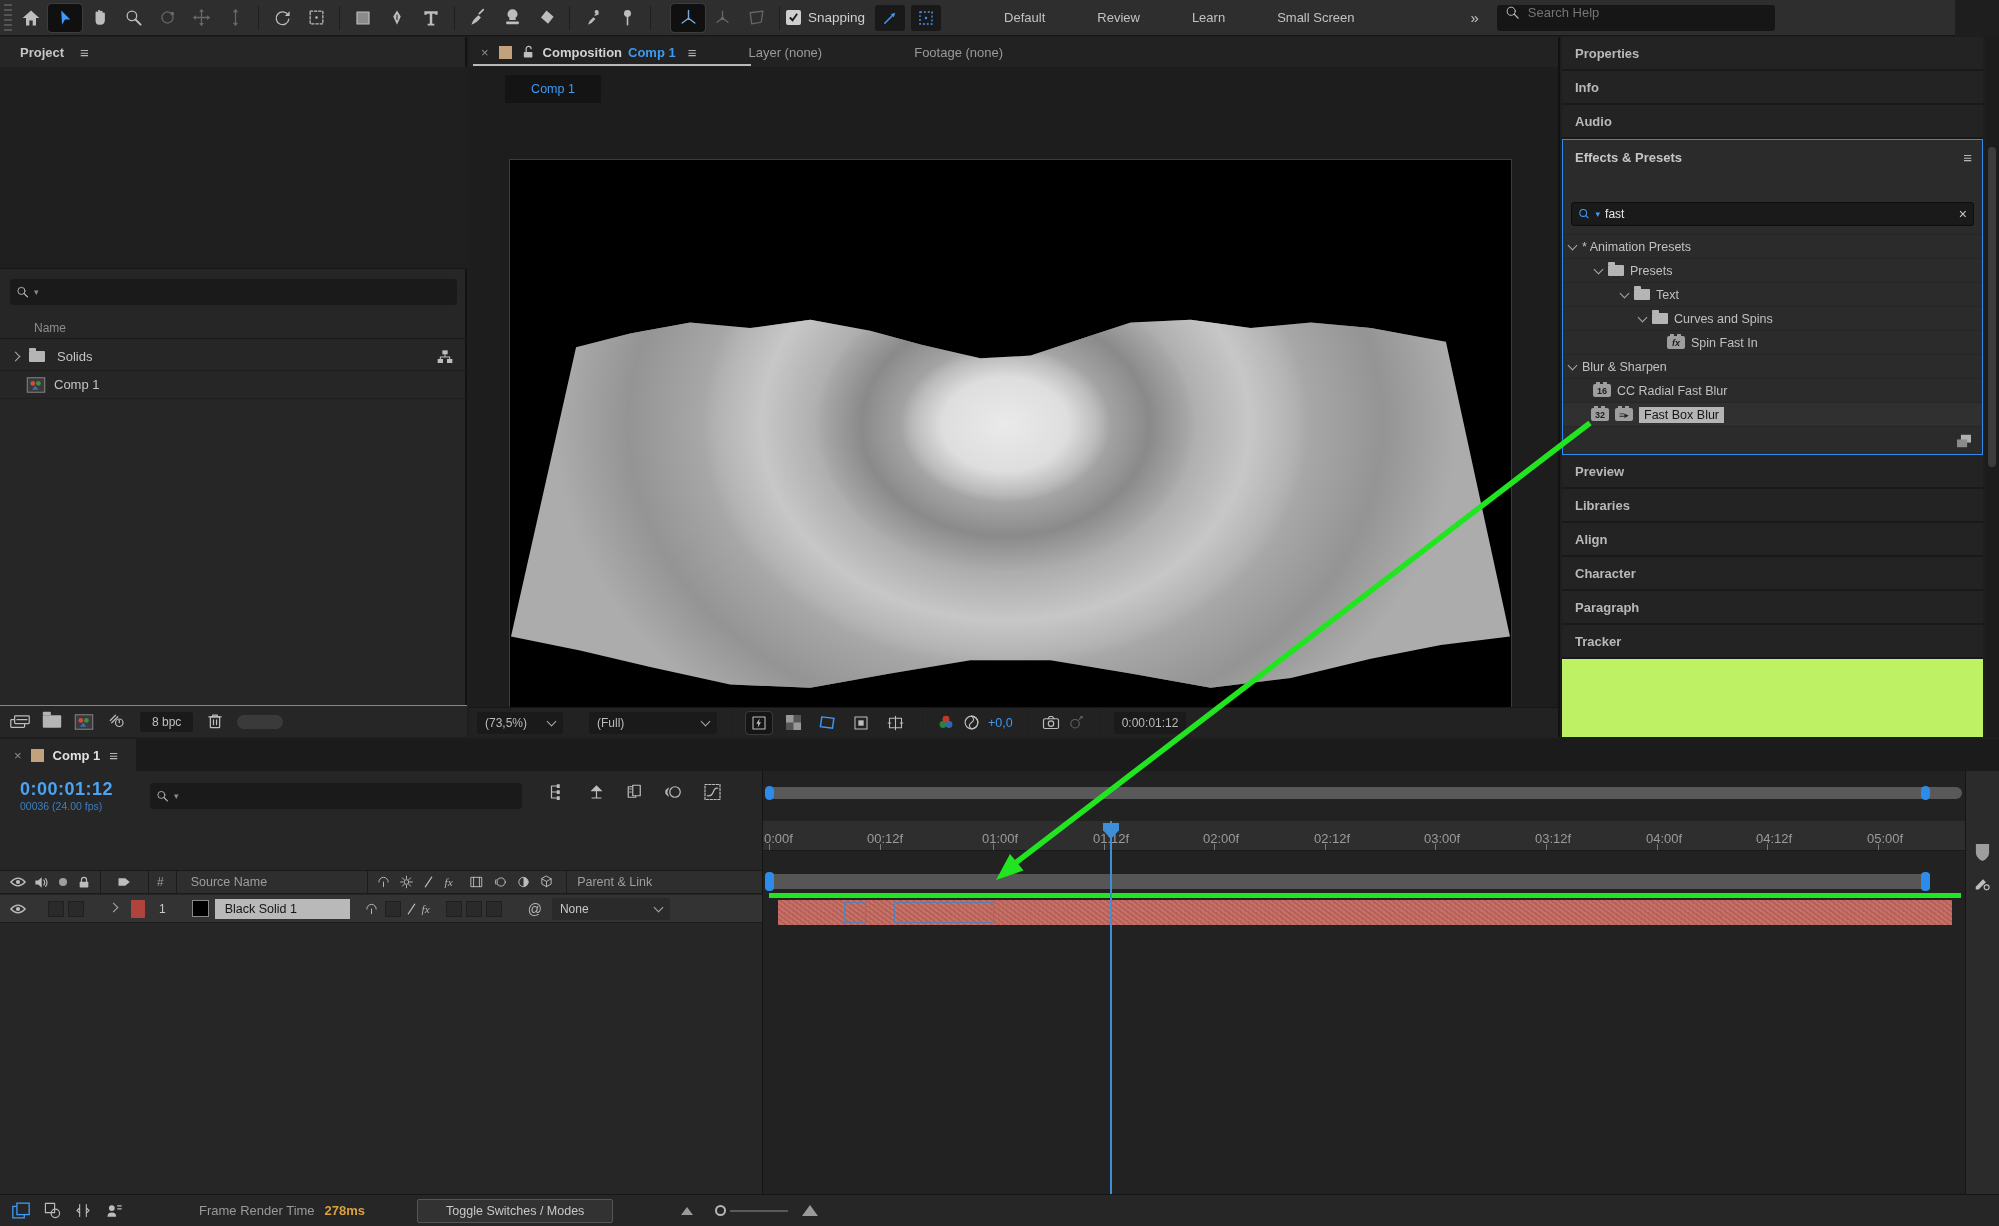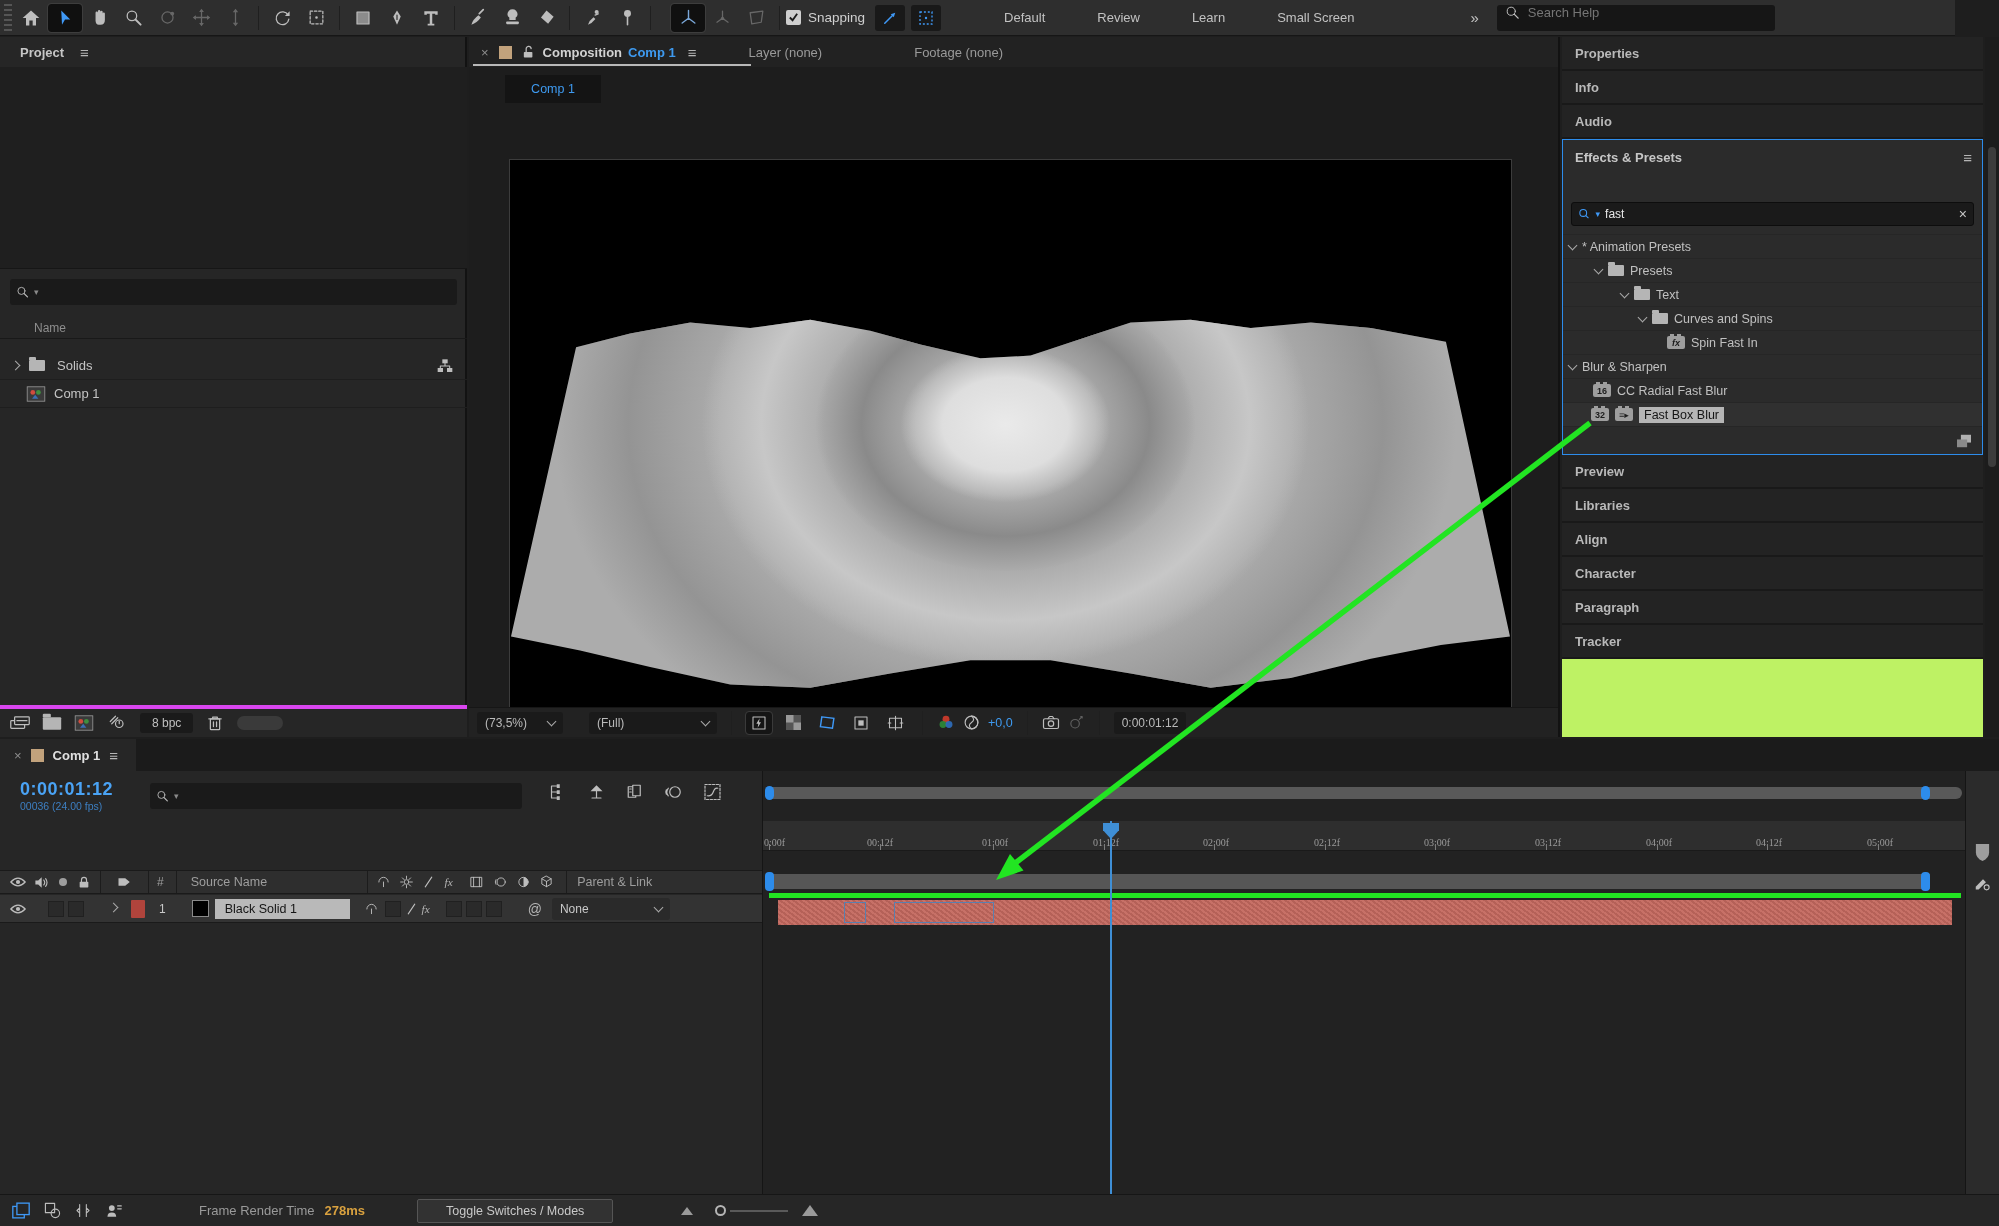--- a/index.html
+++ b/index.html
@@ -30,21 +30,21 @@
   .panel-title { font-size:13px; color:#c6c6c6; font-weight:bold; }
 
   
   #project { left:0; top:37px; width:467px; height:700px; background:#262626; border-right:2px solid #121212; }
   #proj-preview { left:0; top:30px; width:467px; height:202px; background:#1f1f1f; border-bottom:1px solid #161616; position:absolute; }
   .searchbox { background:#1a1a1a; border-radius:3px; display:flex; align-items:center; padding:0 6px; gap:5px; }
   .searchbox input { background:transparent; border:none; outline:none; color:#cfcfcf; font-size:12px; font-family:inherit; width:100%; }
   #proj-rows .prow { height:28px; display:flex; align-items:center; border-bottom:1px solid #1e1e1e; }
   .folder { display:inline-block; width:16px; height:11px; background:#b5b5b5; border-radius:1px; position:relative; }
   .folder::before { content:""; position:absolute; top:-3px; left:0; width:7px; height:3px; background:#b5b5b5; border-radius:1px 1px 0 0; }
-  #proj-bottom { position:absolute; left:0; bottom:0; width:467px; height:32px; background:#262626; border-top:4px solid #d946ef; display:flex; align-items:center; gap:14px; padding-left:10px; }
+  #proj-bottom { position:absolute; left:0; bottom:0; width:467px; height:32px; background:#262626; border-top:1px solid #d946ef; display:flex; align-items:center; gap:14px; padding-left:10px; }
   .pill-box { background:#1a1a1a; border-radius:3px; color:#c0c0c0; padding:3px 12px; font-size:12px; }
   #proj-slider { width:46px; height:14px; background:#3a3a3a; border-radius:7px; }
 
   
   #viewer { left:469px; top:37px; width:1091px; height:700px; background:#222; border-right:2px solid #121212; }
   #viewer-tabs { height:30px; display:flex; align-items:center; position:relative; }
   .tab-underline { position:absolute; left:4px; top:27px; width:278px; height:2px; background:#b8b8b8; }
   #paste { position:absolute; left:0; top:30px; width:1089px; height:644px; background:#1d1d1d; }
   #subtab { position:absolute; left:36px; top:8px; width:96px; height:28px; background:#141414; color:#3e9af0; display:flex; align-items:center; justify-content:center; font-size:12.5px; }
   #frame { position:absolute; left:41px; top:93px; width:1001px; height:551px; background:#000; outline:1px solid #3c3c3c; overflow:hidden; }
@@ -80,21 +80,21 @@
   #tl-left { position:absolute; left:0; top:32px; width:762px; height:455px; }
   #tl-track { position:absolute; left:762px; top:32px; width:1203px; height:455px; background:#222; border-left:1px solid #151515; }
   #tl-gutter { position:absolute; left:1965px; top:32px; width:34px; height:455px; background:#2b2b2b; border-left:1px solid #151515; }
   .tc-big { color:#4aa3f5; font-size:18px; font-weight:bold; letter-spacing:.5px; }
   .tc-small { color:#3d7fc2; font-size:10.5px; }
   .hdr-row { position:absolute; left:0; top:99px; width:762px; height:24px; background:#2e2e2e; border-top:1px solid #1a1a1a; border-bottom:1px solid #1a1a1a; display:flex; align-items:center; color:#9e9e9e; }
   .col-sep { width:1px; height:22px; background:#1c1c1c; }
   .layer-row { position:absolute; left:0; top:124px; width:762px; height:28px; background:#333; border-bottom:1px solid #1a1a1a; display:flex; align-items:center; }
   .cellbox { width:16px; height:16px; background:#2a2a2a; border:1px solid #202020; }
   #ruler { position:absolute; left:0; top:50px; width:1203px; height:30px; background:#2e2e2e; border-bottom:1px solid #1a1a1a; overflow:hidden; }
-  .rlabel { position:absolute; top:16px; color:#9b9b9b; font-size:10px;font-family:Liberation Serif, serif; }
+  .rlabel { position:absolute; top:10px; color:#9b9b9b; font-size:13px; }
   .rtick { position:absolute; bottom:0; width:1px; height:6px; background:#7d7d7d; }
   .hscroll { position:absolute; left:0; top:14px; width:1203px; height:16px; }
   .hscroll .bar { position:absolute; left:4px; right:4px; top:2px; height:12px; background:#595959; border-radius:6px; }
   .hscroll .cap { position:absolute; top:1px; width:9px; height:14px; background:#2d8ceb; border-radius:5px; }
   #workarea { position:absolute; left:0; top:101px; width:1203px; height:20px; }
   #workarea .bar { position:absolute; left:4px; right:36px; top:2px; height:15px; background:#565656; }
   #workarea .cap { position:absolute; top:0; width:9px; height:19px; background:#2d8ceb; border-radius:4px; }
   #greenline { position:absolute; left:6px; top:122px; width:1192px; height:5px; background:#22e522; }
   #redbar { position:absolute; left:15px; top:129px; width:1174px; height:25px;
     background:repeating-linear-gradient(37deg, rgba(0,0,0,.08) 0 2px, rgba(255,255,255,.05) 2px 4px), #c4695f; }
@@ -281,21 +281,21 @@
       <svg class="ic" width="14" height="14" viewBox="0 0 24 24">
           <circle cx="10" cy="10" r="6.5"></circle>
           <path d="M15 15 L21 21" stroke-width="2.2"></path>
         </svg>
       <span style="color:#8a8a8a;font-size:9px">▾</span>
       <input type="text" style="">
     </div>
     <div class="abs" style="left:0; top:280px; width:467px; height:22px; border-bottom:1px solid #191919; display:flex; align-items:center">
       <span style="margin-left:34px; color:#8e8e8e">Name</span>
     </div>
-    <div id="proj-rows" class="abs" style="left:0; top:315px; width:467px">
+    <div id="proj-rows" class="abs" style="left:0; top:306px; width:467px">
       <div class="prow">
         <span class="chev right" style="margin:0 10px 0 12px"></span>
         <span class="folder"></span>
         <span style="margin-left:12px; color:#c4c4c4; font-size:13px">Solids</span>
         <svg class="ic" width="16" height="16" viewBox="0 0 24 24" style="margin-left:auto;margin-right:14px">
             <rect class="f" x="8" y="2" width="8" height="6"></rect>
             <rect class="f" x="1" y="15" width="8" height="6"></rect>
             <rect class="f" x="15" y="15" width="8" height="6"></rect>
             <path d="M12 8 v4 M5 15 v-3 h14 v3"></path>
           </svg>

